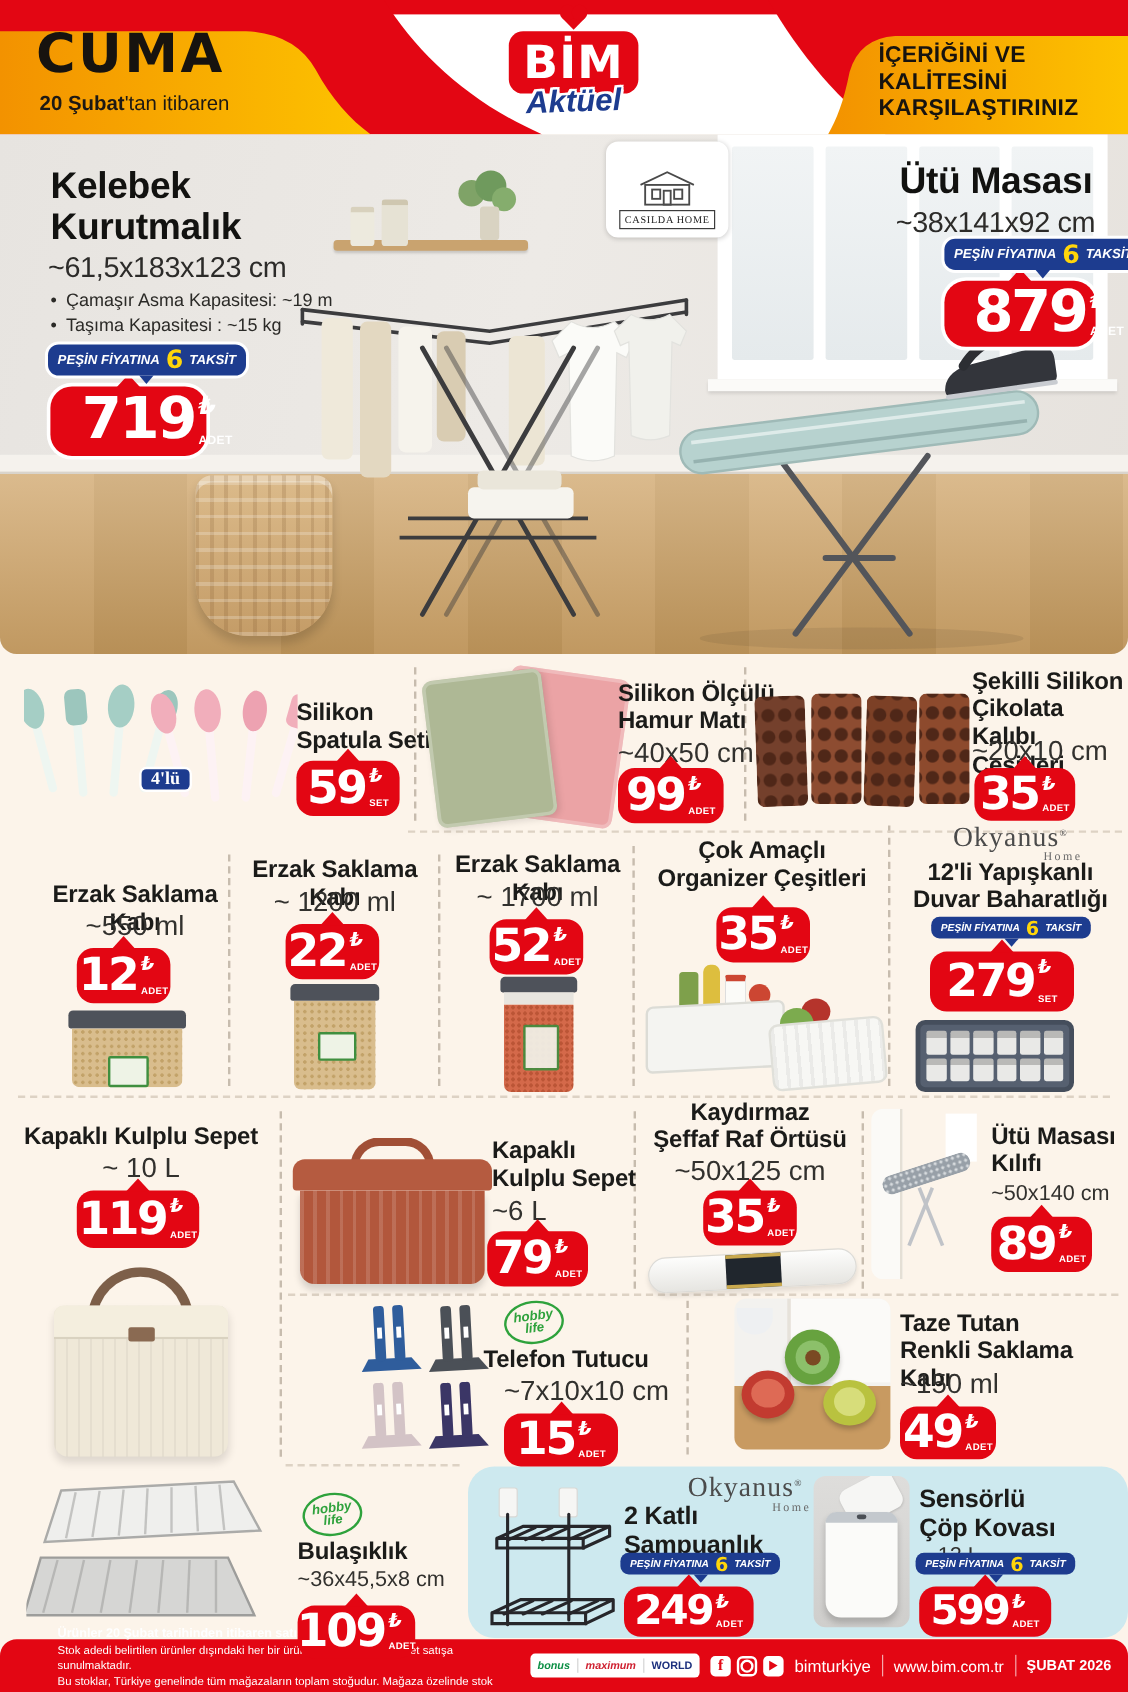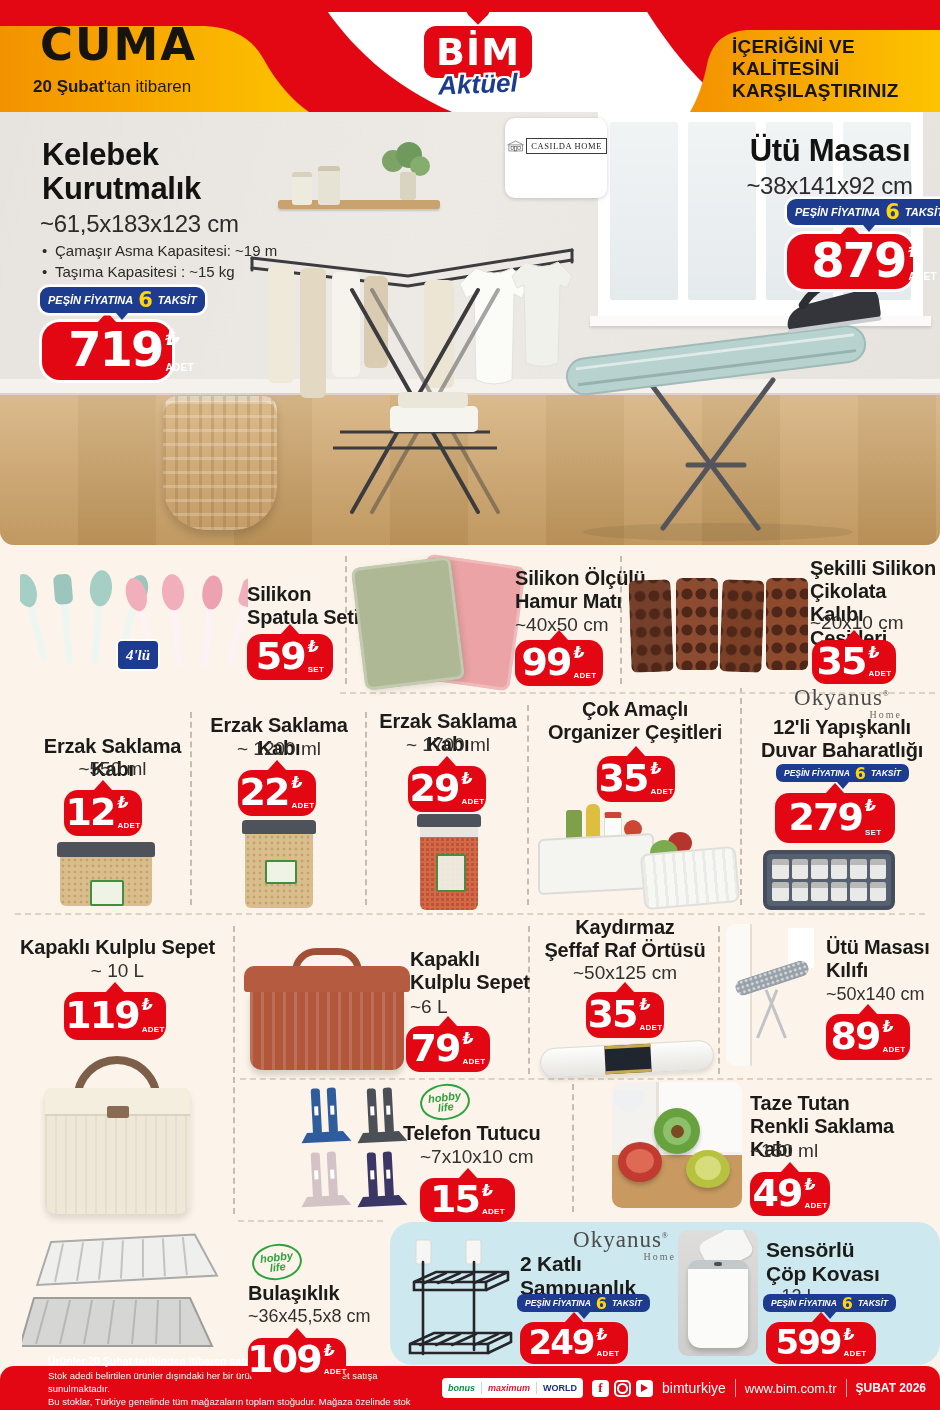--- a/index.html
+++ b/index.html
@@ -2,21 +2,21 @@
 <html><head>
 <meta charset="utf-8">
 <style>
   html,body{margin:0;padding:0;background:#fff;}
   #page{position:relative;width:940px;height:1410px;overflow:hidden;background:#fcf4ea;
         font-family:"Liberation Sans","DejaVu Sans",sans-serif;-webkit-font-smoothing:antialiased;}
   .abs{position:absolute;}
   
   .hdr-white{position:absolute;left:0;top:0;width:940px;height:112px;background:#fff;}
   .cuma{position:absolute;left:30px;top:22px;font-family:"DejaVu Sans",sans-serif;
-        font-size:45px;font-weight:900;letter-spacing:2px;color:#17130f;line-height:1;margin-left:10px;}
+        font-size:45px;font-weight:900;letter-spacing:2px;color:#17130f;line-height:1;}
   .dateline{position:absolute;left:33px;top:77px;font-size:17px;color:#1d1914;}
   .dateline b{font-weight:700;}
   .hdr-right{position:absolute;left:732px;top:36px;font-size:19px;font-weight:900;
              color:#17130f;line-height:1.15;letter-spacing:.2px;}
   .bimwrap{position:absolute;left:424px;top:2px;width:108px;text-align:center;}
   .heart{position:absolute;left:50%;top:7px;width:13px;height:13px;background:#e30613;
          transform:translateX(-50%) rotate(-45deg);}
   .heart::before,.heart::after{content:"";position:absolute;width:13px;height:13px;border-radius:50%;background:#e30613;}
   .heart::before{top:-7px;left:0;}
   .heart::after{top:0;left:7px;}
@@ -28,22 +28,22 @@
           text-shadow:-2px -2px 0 #fff,2px -2px 0 #fff,-2px 2px 0 #fff,2px 2px 0 #fff,0 -2px 0 #fff,0 2px 0 #fff,-2px 0 0 #fff,2px 0 0 #fff;}
   
   .hero{position:absolute;left:0;top:112px;width:940px;height:433px;overflow:hidden;
         background:linear-gradient(105deg,#e7e4e0 0%,#edeae6 45%,#e6e2dd 100%);border-radius:0 0 14px 14px;}
   .floor{position:absolute;left:0;bottom:0;width:100%;height:152px;
          background:repeating-linear-gradient(90deg,#cfa468 0 78px,#c59a5d 78px 156px);}
   .floor::after{content:"";position:absolute;inset:0;background:linear-gradient(180deg,rgba(255,255,255,.25),rgba(0,0,0,.07));}
   .baseboard{position:absolute;left:0;bottom:150px;width:100%;height:14px;background:#f5f2ed;border-bottom:2px solid #d9d4cc;}
   .pane{flex:1;background:linear-gradient(180deg,#f1f4f5,#e5eaec);border-radius:2px;}
   .casilda{position:absolute;left:505px;top:6px;width:102px;height:80px;background:#fff;border-radius:10px;
-           box-shadow:0 1px 4px rgba(0,0,0,.18);display:flex;flex-direction:row;align-items:center;
-           justify-content:flex-end;padding-bottom:25px;box-sizing:border-box;}
+           box-shadow:0 1px 4px rgba(0,0,0,.18);display:flex;flex-direction:column;align-items:center;
+           justify-content:flex-end;padding-bottom:7px;box-sizing:border-box;}
   .casilda .lbl{border:1px solid #3c3c3c;padding:2px 4px;font-family:"Liberation Serif",serif;
                 font-size:8.5px;letter-spacing:.6px;color:#222;white-space:nowrap;}
   .hero-title{position:absolute;font-weight:900;color:#121210;font-size:31px;line-height:1.1;letter-spacing:-.3px;}
   .hero-size{position:absolute;color:#2c2b29;font-size:24px;font-weight:400;letter-spacing:-.3px;}
   .feat{position:absolute;font-size:15px;color:#2b2a27;line-height:1.42;}
   .feat div{padding-left:13px;position:relative;}
   .feat div::before{content:"•";position:absolute;left:0;color:#2b2a27;}
   
   .taksit{position:absolute;background:#1d3c8f;color:#fff;border-radius:7px;display:inline-flex;align-items:center;
           justify-content:center;gap:5px;font-weight:700;font-size:8.5px;font-style:italic;white-space:nowrap;
@@ -61,27 +61,27 @@
   .price .side{display:flex;flex-direction:column;justify-content:space-between;align-self:stretch;
                margin-left:3px;padding:3px 0 2px;}
   .price .tl{font-size:16px;font-weight:700;font-style:italic;line-height:1;font-family:"DejaVu Sans",sans-serif;}
   .price .unit{font-size:8px;font-weight:700;line-height:1;letter-spacing:.3px;}
   .price.big{border-radius:18px;box-shadow:0 0 0 3px #fff;padding:3px 10px 5px;}
   .price.big .num{font-size:48px;padding-left:48px;}
   .price.big .tl{font-size:21px;}
   .price.big .unit{font-size:10px;}
   
   .nm{position:absolute;font-weight:700;color:#1b1b19;font-size:20px;line-height:1.16;letter-spacing:-.2px;}
-  .sz{position:absolute;color:#32312e;font-size:19px;font-weight:400;}
+  .sz{position:absolute;color:#32312e;font-size:23px;font-weight:400;}
   .ctr{text-align:center;}
   .vd{position:absolute;width:0;border-left:2px dashed #c7bcae;}
   .hd{position:absolute;height:0;border-top:2px dashed #ddd2c4;}
-  .fourlu{position:absolute;left:118px;top:641px;width:40px;height:28px;background:#1d3c8f;color:#fff;
+  .fourlu{position:absolute;left:118px;top:641px;width:40px;height:17px;background:#1d3c8f;color:#fff;
           font-weight:700;font-size:15px;display:flex;align-items:center;justify-content:center;border-radius:4px;
-          font-family:"Liberation Serif",serif;box-shadow:0 0 0 2px #fff;z-index:4;font-style:italic;}
+          font-family:"Liberation Serif",serif;box-shadow:0 0 0 2px #fff;z-index:4;}
   .hobby{position:absolute;width:46px;height:32px;border:2px solid #2ea23c;border-radius:50%;color:#2ea23c;
          font-weight:700;font-style:italic;font-size:11px;line-height:.95;display:flex;flex-direction:column;
          align-items:center;justify-content:center;transform:rotate(-7deg);}
   .oky{position:absolute;font-family:"Liberation Serif",serif;color:#4b4b4b;text-align:center;line-height:1;}
   .oky .main{font-size:23px;letter-spacing:1px;}
   .oky sup{font-size:8px;}
   .oky .home{display:block;font-size:10px;letter-spacing:2px;text-align:right;margin-top:1px;color:#6a6a6a;}
   .photo{position:absolute;border-radius:10px;overflow:hidden;}
   .panel{position:absolute;left:390px;top:1222px;width:550px;height:143px;background:#cde9ef;border-radius:22px;}
   
@@ -416,21 +416,21 @@
       <div class="lid" style="left:-3px;top:0;width:74px;height:14px"></div>
       <div class="abs grain" style="left:0;top:14px;width:68px;height:74px;border-radius:0 0 6px 6px"></div>
       <div class="abs" style="left:20px;top:40px;width:28px;height:20px;background:#eef3e6;border:2px solid #3f8f3f;border-radius:2px"></div>
     </div>
   </div>
 
   <div>
     <div class="nm ctr" style="left:372px;top:710px;width:152px">Erzak Saklama Kabı</div>
     <div class="sz ctr" style="left:372px;top:734px;width:152px">~ 1700 ml</div>
     <div class="price" style="left:408px;top:766px;width:78px;height:46px">
-      <span class="num">29</span>
+      <span class="num">52</span>
       <span class="side">
           <span class="tl">₺</span>
           <span class="unit">ADET</span>
         </span>
     </div>
     <div class="abs" style="left:420px;top:814px;width:58px;height:96px">
       <div class="lid" style="left:-3px;top:0;width:64px;height:13px"></div>
       <div class="abs" style="left:0;top:13px;width:58px;height:10px;background:#e8e5df"></div>
       <div class="abs lentil" style="left:0;top:23px;width:58px;height:73px;border-radius:0 0 6px 6px"></div>
       <div class="abs" style="left:16px;top:40px;width:26px;height:34px;background:#f3f6ee;border:2px solid #3f8f3f;border-radius:2px;opacity:.9"></div>

